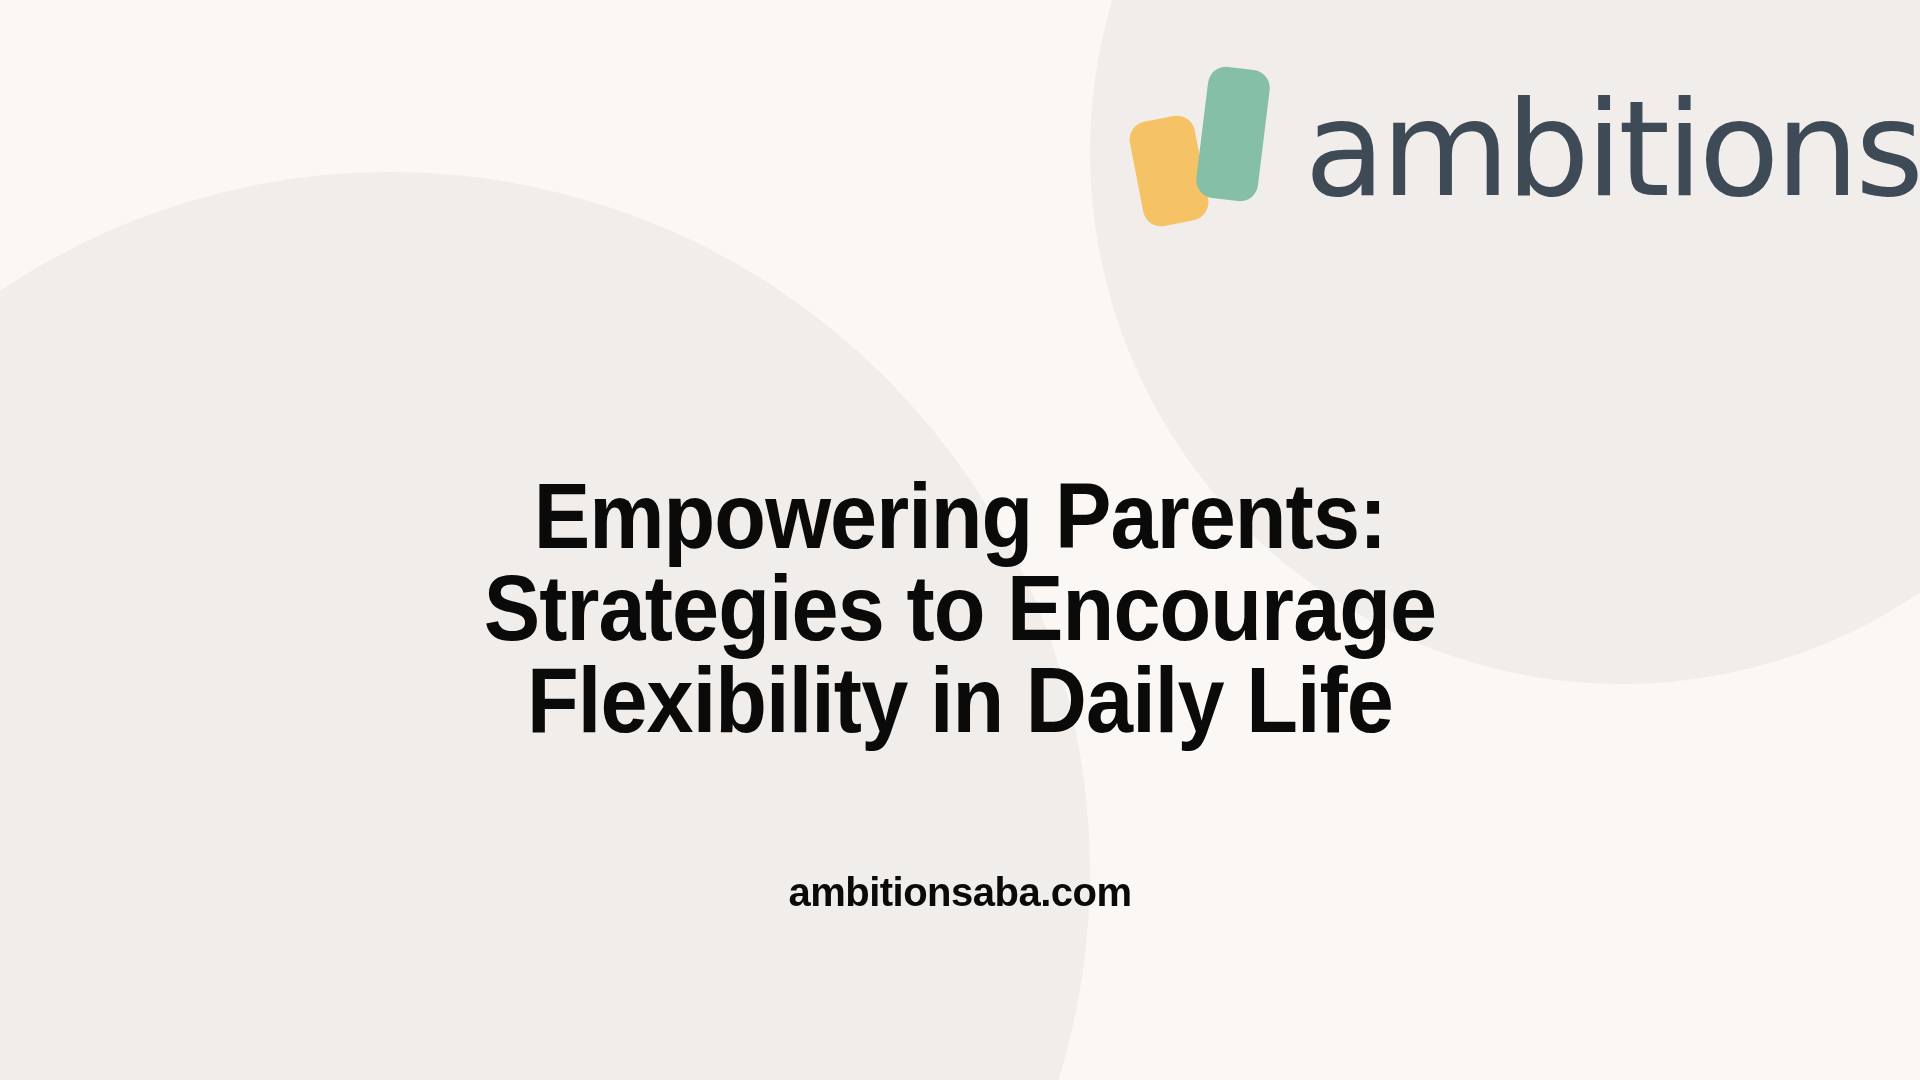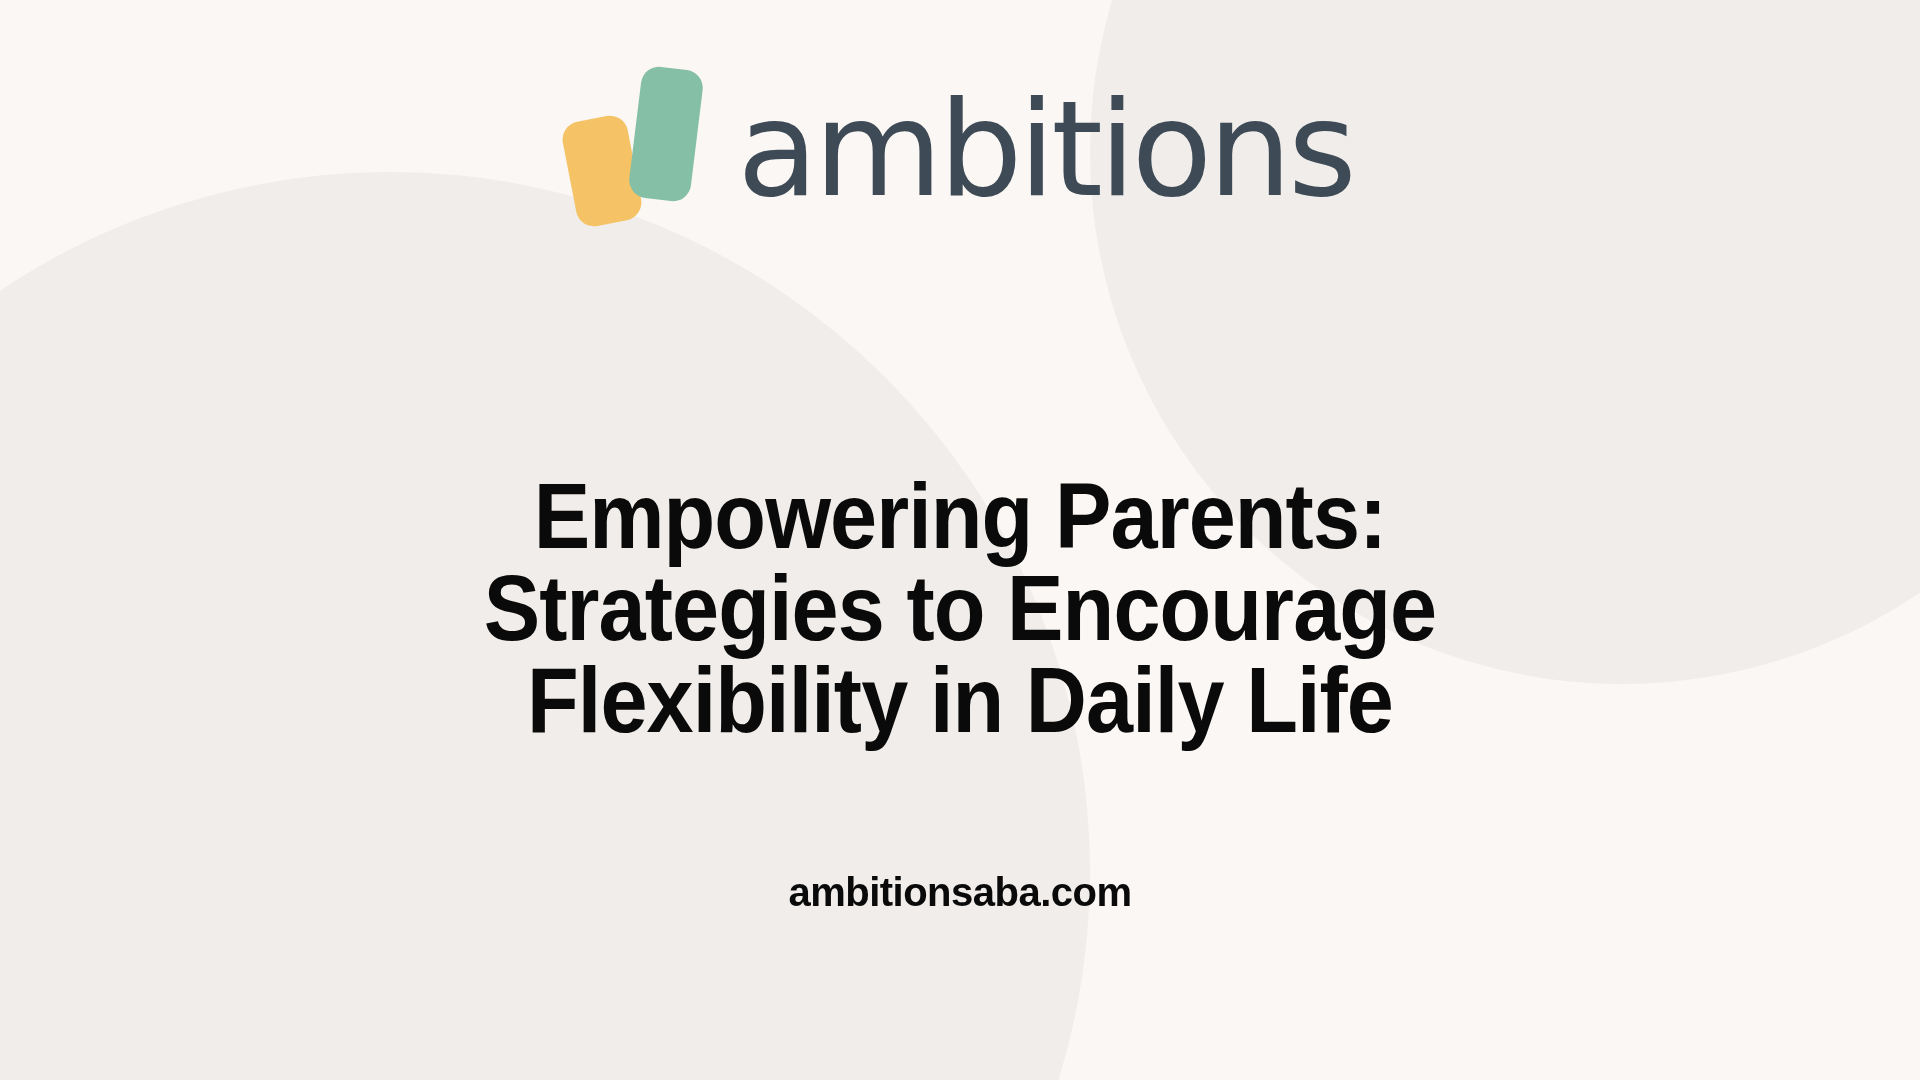--- a/index.html
+++ b/index.html
@@ -32,21 +32,21 @@
 
   
   .brand-lockup {
     position: absolute;
     left: 0;
     top: 58px;
     width: 1920px;
     height: 170px;
     display: flex;
     align-items: center;
-    justify-content: center;
+    justify-content: flex-end;
     gap: 38px;
   }
 
   .brand-mark {
     position: relative;
     width: 132px;
     height: 162px;
     flex: 0 0 auto;
   }
   .mark-bar {

